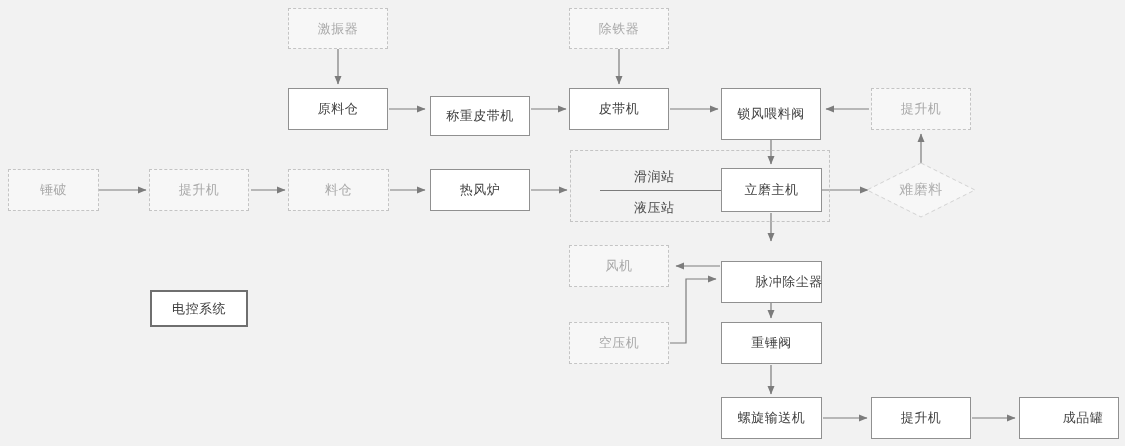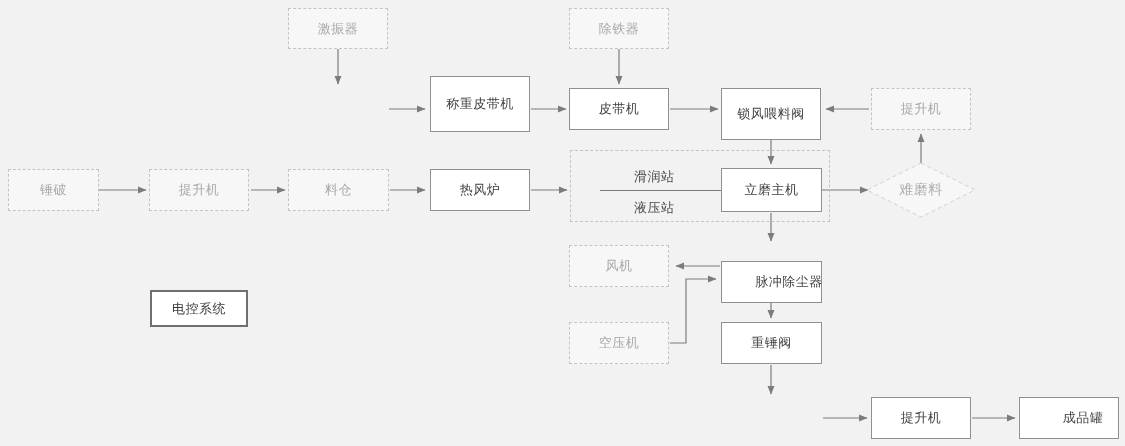--- a/index.html
+++ b/index.html
@@ -146,22 +146,25 @@
   </svg>
 
   <div class="node dashed" style="left:288px; top:8px; width:100px; height:41px;">
     <span>激振器</span>
   </div>
 
   <div class="node dashed" style="left:569px; top:8px; width:100px; height:41px;">
     <span>除铁器</span>
   </div>
 
-
-  <div class="node solid" style="left:430px; top:76px; width:100px; height:56px;justify-content:center;">
+  <div class="node solid" style="left:288px; top:88px; width:100px; height:42px;">
+    <span>原料仓</span>
+  </div>
+
+  <div class="node solid" style="left:430px; top:96px; width:100px; height:40px;justify-content:center;">
     <span>称重皮带机</span>
   </div>
 
   <div class="node solid" style="left:569px; top:88px; width:100px; height:42px;">
     <span>皮带机</span>
   </div>
 
   <div class="node solid" style="left:721px; top:88px; width:100px; height:52px;">
     <span>锁风喂料阀</span>
   </div>
@@ -214,20 +217,23 @@
   </div>
 
   <div class="node dashed" style="left:569px; top:322px; width:100px; height:42px;">
     <span>空压机</span>
   </div>
 
   <div class="node solid" style="left:721px; top:322px; width:101px; height:42px;">
     <span>重锤阀</span>
   </div>
 
+  <div class="node solid" style="left:721px; top:397px; width:101px; height:42px;">
+    <span>螺旋输送机</span>
+  </div>
 
   <div class="node solid" style="left:871px; top:397px; width:100px; height:42px;">
     <span>提升机</span>
   </div>
 
   <div class="node solid" style="left:1019px; top:397px; width:100px; height:42px;padding-left:28px;">
     <span>成品罐</span>
   </div>
 
   <div class="node strong" style="left:150px; top:290px; width:98px; height:37px;">

